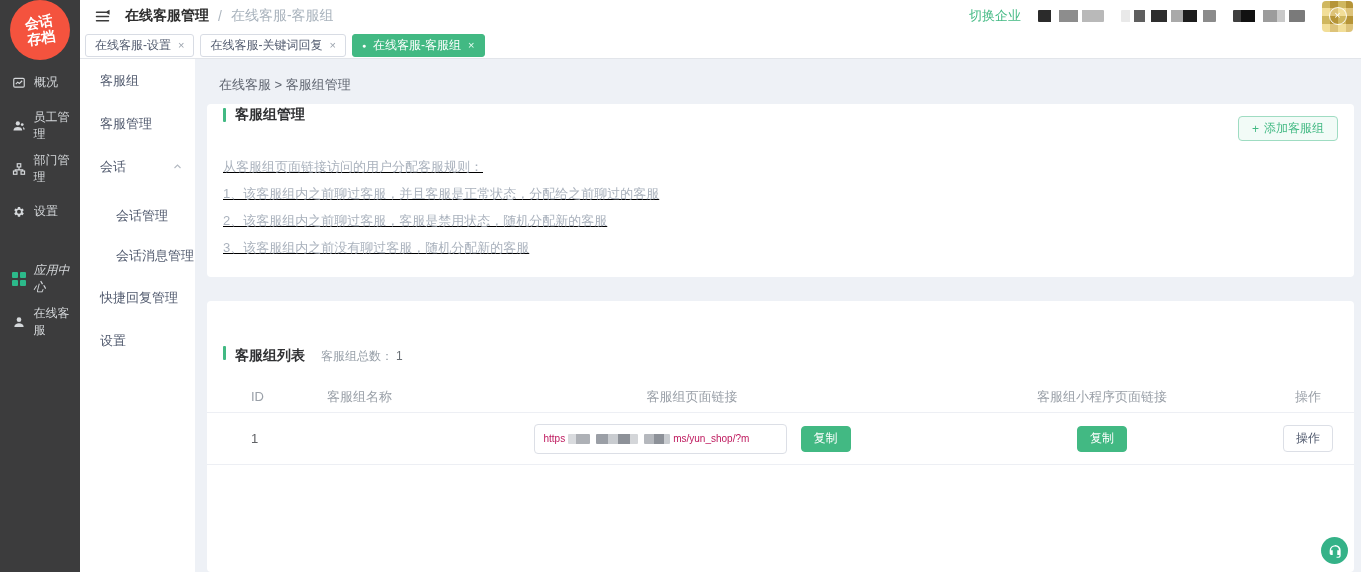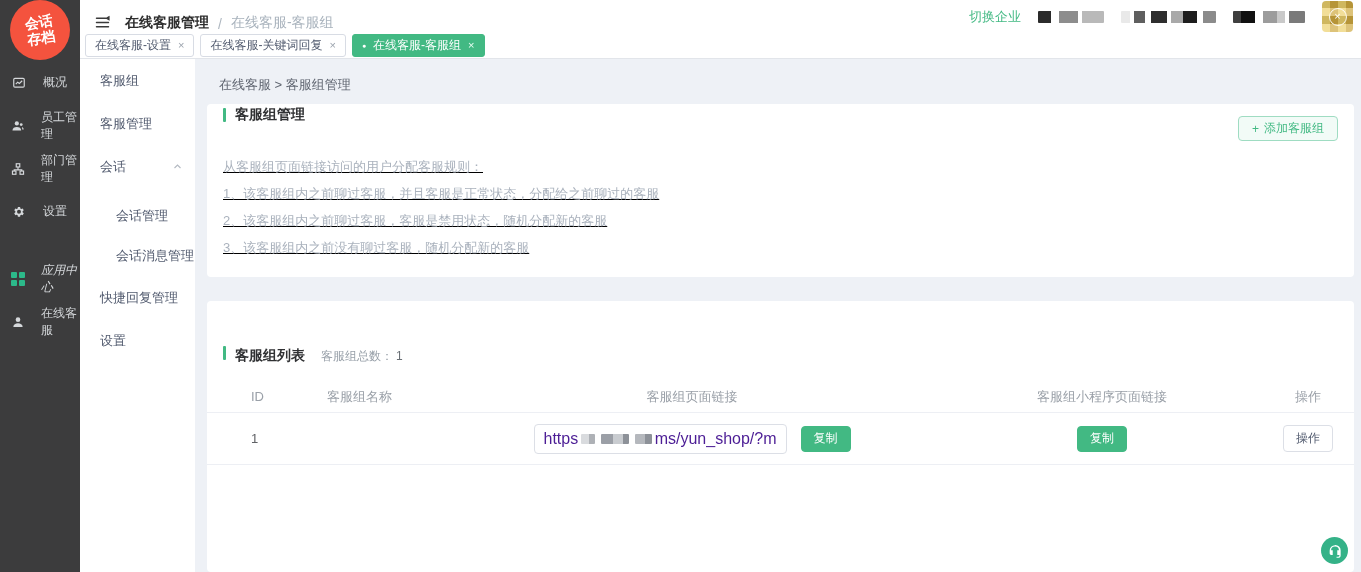--- a/index.html
+++ b/index.html
@@ -7,31 +7,31 @@
   body { font-family:"Liberation Sans","DejaVu Sans",sans-serif; background:#fff; }
   .app { display:flex; width:100%; height:100%; }
 
   
   .dark-side { width:80px; flex-shrink:0; background:#3c3c3d; color:#d5d8db; }
   .logo { width:60px; height:60px; margin:0 0 1px 10px; border-radius:50%;
           background:#f4533e; display:flex; align-items:center; justify-content:center; }
   .logo-txt { color:#fff; font-weight:bold; font-size:14px; line-height:16px;
               text-align:center; transform:rotate(-9deg); }
   .nav-item { height:43px; display:flex; align-items:center; padding-left:11px;
-              gap:16px; font-size:12px; color:#d5d8db; cursor:pointer; }
+              gap:7px; font-size:12px; color:#d5d8db; cursor:pointer; }
   .nav-icon { width:16px; height:16px; display:flex; align-items:center; justify-content:center; }
   .nav-icon svg { width:14px; height:14px; }
   .gap-big { margin-top:24px;font-style:italic; }
   .apps-grid { display:grid; grid-template-columns:6px 6px; gap:2px; }
   .apps-grid i { width:6px; height:6px; background:#2cb98a; border-radius:1px; }
 
   
   .right { flex:1; display:flex; flex-direction:column; min-width:0; }
 
-  .topbar { height:32px; background:#fff; display:flex; align-items:flex-end;
+  .topbar { height:32px; background:#fff; display:flex; align-items:center;
             padding:0 8px 0 12px; flex-shrink:0; }
   .collapse-btn { width:20px; height:20px; display:flex; align-items:center;
                   justify-content:center; cursor:pointer; }
   .top-title { margin-left:13px; font-size:14px; font-weight:bold; color:#2e2e2e; }
   .top-sep { margin:0 9px; font-size:14px; color:#aeb7c0; }
   .top-current { font-size:14px; color:#a9b3bd; }
   .top-right { margin-left:auto; display:flex; align-items:center; gap:17px; }
   .switch-company { color:#42b983; font-size:13px; cursor:pointer; }
   .redact { height:12px; border-radius:1px; }
   .r1 { width:66px; background:linear-gradient(90deg,#2b2b2b 0 13px,transparent 13px 21px,#8d8d8d 21px 40px,transparent 40px 44px,#b9b9b9 44px 66px); }
@@ -88,21 +88,21 @@
   .t-head, .t-row { display:grid; grid-template-columns:120px 115px 500px 320px 1fr; align-items:center; }
   .t-head { margin-top:16px; height:32px; font-size:13px; color:#9aa0a8; border-bottom:1px solid #edeff4; }
   .t-row  { height:52px; font-size:13px; color:#606266; border-bottom:1px solid #edeff4; }
   .c-id { padding-left:44px; }
   .c-center { text-align:center;font-family:Liberation Serif, serif; }
   .name-mosaic { width:90px; height:13px; border-radius:1px;
                  background:linear-gradient(90deg,#f0f1f3 0 10px,#c6c9ce 10px 42px,#b8bbc1 42px 62px,#c6c9ce 62px 84px,#9ea2a9 84px 90px); }
   .link-group { display:flex; align-items:center; justify-content:center; gap:14px; }
   .fake-input { width:253px; height:30px; border:1px solid #dcdfe6; border-radius:4px;
                 background:#fff; display:flex; align-items:center; padding:0 9px;
-                font-size:16px; color:#4c1d95; white-space:nowrap; overflow:hidden; cursor:text; }
+                font-size:10px; color:#be185d; white-space:nowrap; overflow:hidden; cursor:text; }
   .url-mosaic { display:inline-block; height:10px; border-radius:1px; margin:0 3px; }
   .um1 { width:22px; background:linear-gradient(90deg,#d9dbde 0 8px,#aeb1b6 8px 22px); }
   .um2 { width:42px; background:linear-gradient(90deg,#9b9fa6 0 12px,#c9ccd0 12px 22px,#8d9198 22px 34px,#d4d6d9 34px 42px); }
   .um3 { width:26px; background:linear-gradient(90deg,#b5b8bd 0 10px,#8d9198 10px 20px,#c9ccd0 20px 26px); }
   .copy-btn { height:26px; padding:0 12px; background:#42b983; border:1px solid #42b983;
               color:#fff; font-size:12px; border-radius:4px; cursor:pointer;
               font-family:inherit; }
   .mini-input { width:245px; height:30px; border:1px solid #dcdfe6; border-radius:4px;
                 padding:0 6px; font-size:11px; color:#5f6570; font-family:inherit; }
   .op-btn { height:27px; padding:0 12px; background:#fff; border:1px solid #dcdfe6;

